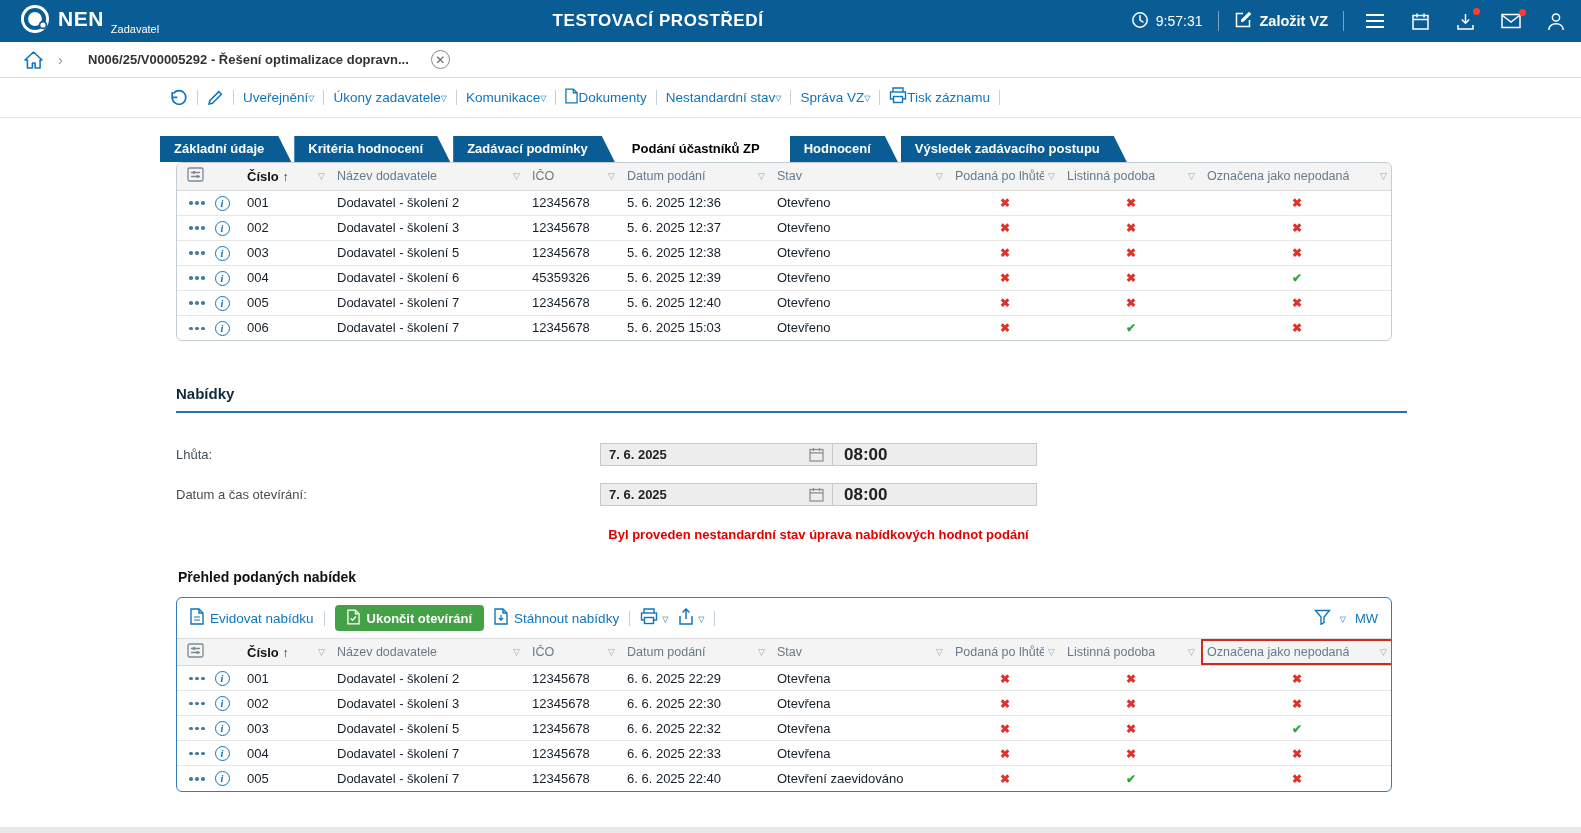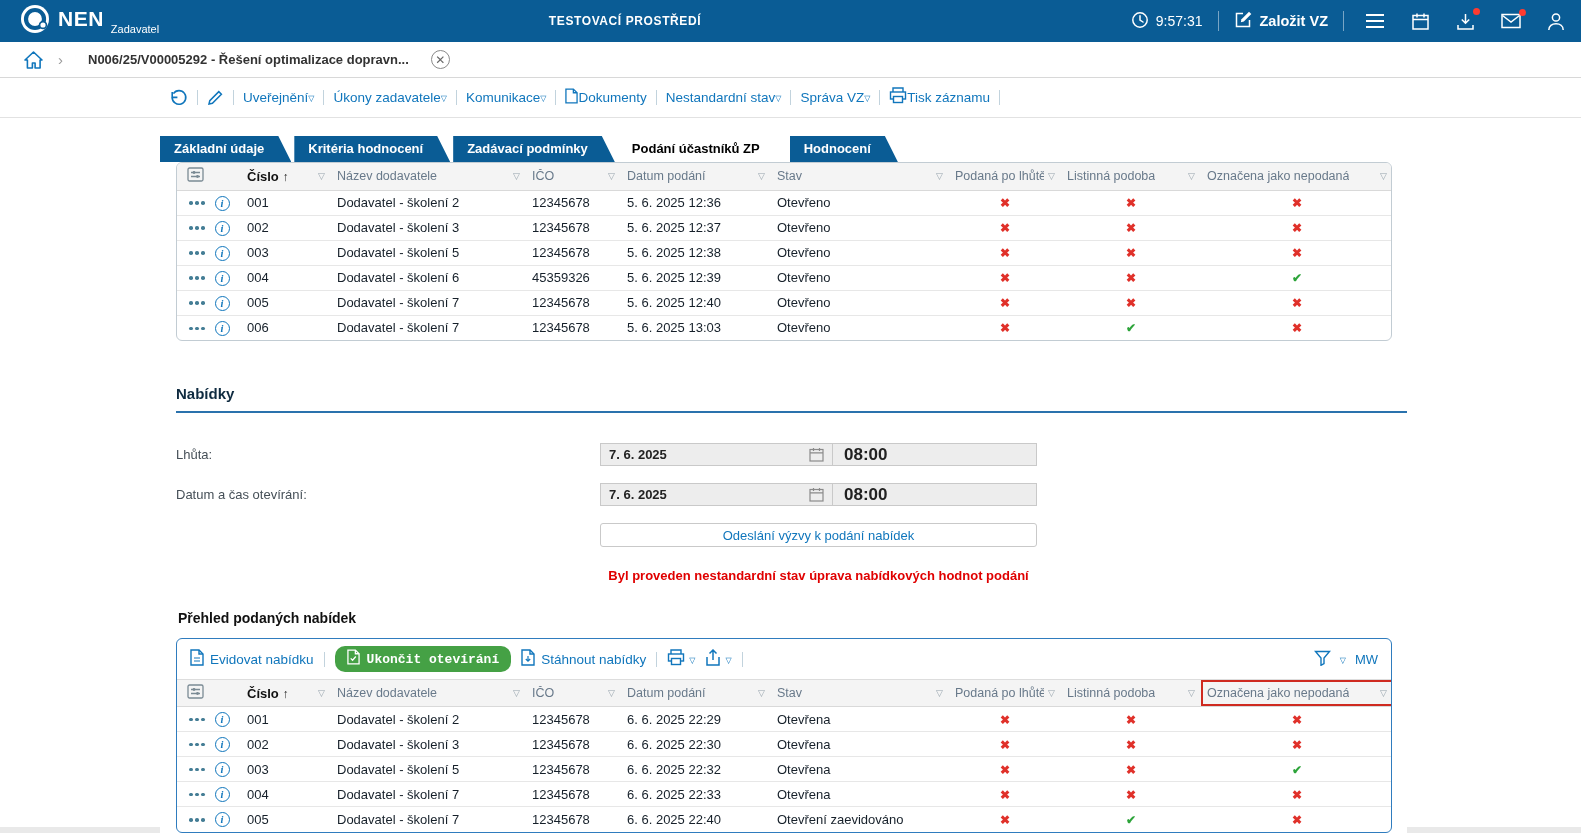--- a/index.html
+++ b/index.html
@@ -9,21 +9,21 @@
     font-family: "Liberation Sans", sans-serif; color: #222;
     background: #e9e9e9;
   }
   .page { width: 1581px; height: 827px; background: #fff; }
 
   
   .topbar { height: 42px; background: #0a5c95; display: flex; align-items: center; position: relative; color: #fff; padding: 0 16px 0 20px; }
   .brand { display: flex; align-items: flex-start; gap: 8px; }
   .brand-name { font-size: 21px; font-weight: bold; letter-spacing: .5px; line-height: 30px; }
   .brand-sub { font-size: 11px; align-self: flex-end; margin: 0 0 3px -1px; }
-  .env-title { position: absolute; left: 625px; transform: translateX(-50%); top: 0; line-height: 42px; font-weight: bold; font-size: 12px; letter-spacing: .6px; }
+  .env-title { position: absolute; left: 658px; transform: translateX(-50%); top: 0; line-height: 42px; font-weight: bold; font-size: 17px; letter-spacing: .6px; }
   .top-right { margin-left: auto; display: flex; align-items: center; gap: 15px; }
   .clock-group { display: flex; align-items: center; gap: 7px; font-size: 14px; }
   .create-vz { display: flex; align-items: center; gap: 7px; font-size: 14.5px; font-weight: bold; color: #fff; text-decoration: none; cursor: pointer; }
   .vsep-w { width: 1px; height: 20px; background: rgba(255,255,255,.45); }
   .icon-group { display: flex; align-items: center; gap: 26px; margin-left: 6px; }
   .tb-icon { position: relative; display: inline-flex; cursor: pointer; }
   .tb-icon.badge::after { content: ""; position: absolute; top: -4px; right: -5px; width: 7px; height: 7px; border-radius: 50%; background: #ff3b30; }
 
   
   .crumbbar { height: 36px; background: #fff; border-bottom: 1px solid #d8d8d8; display: flex; align-items: center; padding-left: 24px; gap: 15px; }
@@ -82,21 +82,21 @@
   .time-part { width: 204px; background: #ededed; border: 1px solid #c9c9c9; border-left: none; display: flex; align-items: center; padding: 0 11px; font-size: 17px; font-weight: bold; color: #222; }
   .indent { margin-left: 424px; }
   .send-btn { width: 437px; height: 24px; background: #fff; border: 1px solid #c9c9c9; border-radius: 3px; color: #1076bc; font-size: 13px; cursor: pointer; font-family: inherit; }
   .warning { margin-left: 424px; width: 437px; text-align: center; color: #e00000; font-size: 13px; font-weight: bold; margin-top: 21px; white-space: nowrap; }
 
   
   .prehled-title { margin: 27px 0 12px 18px; font-size: 14px; font-weight: bold; color: #111; }
   .panel { margin-left: 16px; width: 1216px; border: 1px solid #2f7cbe; border-radius: 6px; overflow: hidden; background: #fff; }
   .panel-toolbar { height: 40px; display: flex; align-items: center; gap: 10px; padding: 0 13px; font-size: 13.5px; }
   .ptb-link { color: #1076bc; display: inline-flex; align-items: center; gap: 6px; cursor: pointer; text-decoration: none; white-space: nowrap; }
-  .green-btn { display: inline-flex; align-items: center; gap: 7px; background: #45a145; border: none; border-radius: 10px; color: #fff; font-weight: bold; font-size: 13px; height: 26px; padding: 0 12px; cursor: pointer; font-family: Liberation Mono, monospace; }
+  .green-btn { display: inline-flex; align-items: center; gap: 7px; background: #45a145; border: none; border-radius: 4px; color: #fff; font-weight: bold; font-size: 13px; height: 26px; padding: 0 12px; cursor: pointer; font-family: Liberation Sans, sans-serif; }
   .ptb-iconbtn { display: inline-flex; align-items: center; gap: 4px; cursor: pointer; }
   .right-group { margin-left: auto; display: flex; align-items: center; gap: 9px; }
   .mw { color: #1076bc; font-size: 13px; cursor: pointer; }
   .panel .grid thead th { border-top: 1px solid #ddd; }
 </style>
 </head>
 <body>
 
 <div class="page">
 
@@ -240,20 +240,21 @@
       <span class="vsep"></span>
     </div>
   </div>
 
   <div class="tabs" id="tabs">
       <div class="tab">Základní údaje</div>
       <div class="tab">Kritéria hodnocení</div>
       <div class="tab">Zadávací podmínky</div>
       <div class="tab active">Podání účastníků ZP</div>
       <div class="tab">Hodnocení</div>
+      <div class="tab">Výsledek zadávacího postupu</div>
     </div>
 
   <div class="content">
 
     <div class="table-card">
       <table class="grid">
           <colgroup>
             <col style="width:64px">
             <col style="width:90px">
             <col style="width:195px">
@@ -402,21 +403,21 @@
             </tr>
             <tr>
               <td><span class="dots-icon">
                   <i></i>
                   <i></i>
                   <i></i>
                 </span><span class="info-icon">i</span></td>
               <td>006</td>
               <td>Dodavatel - školení 7</td>
               <td>12345678</td>
-              <td>5. 6. 2025 13:03</td>
+              <td>5. 6. 2025 15:03</td>
               <td>Otevřeno</td>
               <td class="center"><span class="mark cross">✖</span></td>
               <td class="center"><span class="mark check">✔</span></td>
               <td class="center"><span class="mark cross">✖</span></td>
             </tr>
           </tbody>
         </table>
     </div>
 
     <div class="nabidky">
@@ -443,25 +444,20 @@
             <div class="date-part">
               <span>7. 6. 2025</span>
               <span class="cal">
                 <svg width="15" height="15" viewBox="0 0 15 15">
                     <rect x="1" y="2.5" width="13" height="11.5" fill="none" stroke="#8a8a8a" stroke-width="1.2"></rect>
                     <path d="M1 5.8h13M4.5 1v3M10.5 1v3" stroke="#8a8a8a" stroke-width="1.2"></path>
                   </svg>
               </span>
             </div>
             <div class="time-part">08:00</div>
-          </div>
-        </div>
-        <div class="form-row">
-          <div class="indent">
-            <button class="send-btn">Odeslání výzvy k podání nabídek</button>
           </div>
         </div>
         <div class="warning">Byl proveden nestandardní stav úprava nabídkových hodnot podání</div>
       </div>
     </div>
 
     <h3 class="prehled-title">Přehled podaných nabídek</h3>
     <div class="panel">
       <div class="panel-toolbar">
         <a class="ptb-link">

